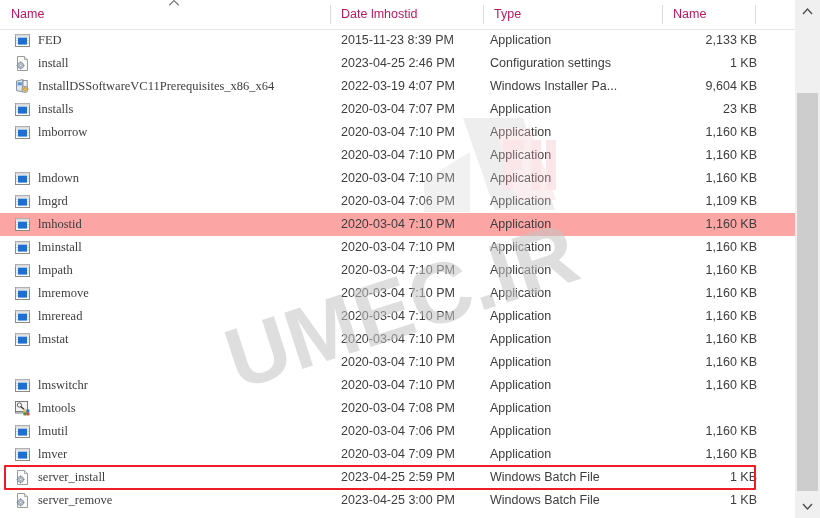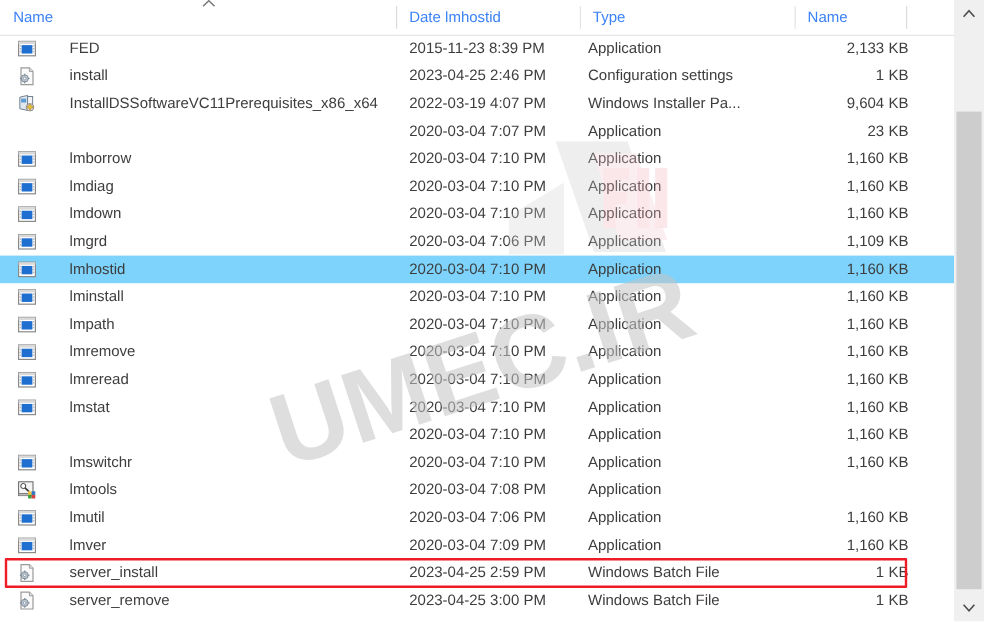--- a/index.html
+++ b/index.html
@@ -41,21 +41,21 @@
     background: #ffffff;
     border-bottom: 1px solid #e5e5e5;
     z-index: 2;
   }
   .col-head {
     position: absolute;
     top: 0;
     height: 44px;
     line-height: 28px;
     font-size: 12.5px;
-    color: #3b82f6;
+    color: #be185d;
     white-space: nowrap;
     overflow: hidden;
   }
   .col-head .divider {
     position: absolute;
     left: 0;
     top: 5px;
     width: 1px;
     height: 19px;
     background: #dcdcdc;
@@ -84,34 +84,34 @@
     top: 29px;
     width: 795px;
     height: 489px;
     z-index: 1;
   }
   .row {
     position: relative;
     height: 23px;
     width: 795px;
   }
-  .row.selected-soft { background: #7dd3fc; }
+  .row.selected-soft { background: #fca5a5; }
 
   .cell {
     position: absolute;
     top: 0;
     height: 23px;
     line-height: 23px;
     font-size: 12.5px;
     color: #3d3d3d;
     white-space: nowrap;
     overflow: hidden;
   }
   .cell-name { left: 14px;  width: 310px; }
-  .cell-name .nm { margin-left: 44px; display: inline-block; }
+  .cell-name .nm { margin-left: 24px; display: inline-block; font-family: Liberation Serif, serif; }
   .cell-date { left: 341px; width: 165px; }
   .cell-type { left: 490px; width: 140px; }
   .cell-size { left: 674px; width: 83px; text-align: right; }
 
   .icon {
     position: absolute;
     left: 0;
     top: 3px;
     width: 17px;
     height: 17px;
@@ -239,20 +239,31 @@
             <rect x="9" y="2.4" width="4.2" height="10.4" fill="#f2f4f7" stroke="#6f7d8c" stroke-width="0.8"></rect>
             <rect x="3.6" y="4.2" width="4.2" height="3.2" fill="#5b9bd5"></rect>
             <circle cx="11" cy="11.4" r="3.1" fill="#e6e6e6" stroke="#7a7a7a" stroke-width="0.7"></circle>
             <path d="M10.2 9.2 h1.6 v1.2 h1.5 v1.6 h-1.5 v1.2 h-1.6 v-1.2 h-1.5 v-1.6 h1.5 z" fill="#f0c33c" stroke="#9a7a18" stroke-width="0.4"></path>
           </svg><span class="nm">InstallDSSoftwareVC11Prerequisites_x86_x64</span></div>
         <div class="cell cell-date">2022-03-19 4:07 PM</div>
         <div class="cell cell-type">Windows Installer Pa...</div>
         <div class="cell cell-size">9,604 KB</div>
       </div>
       <div class="row">
+        <div class="cell cell-name"><svg class="icon" viewBox="0 0 17 17">
+            <rect x="1.5" y="2.5" width="14" height="12" fill="#ffffff" stroke="#8a8a8a" stroke-width="1"></rect>
+            <rect x="1.5" y="2.5" width="14" height="2.2" fill="#d9d9d9"></rect>
+            <rect x="4" y="5.6" width="9" height="7" fill="#1f6fd0"></rect>
+            <rect x="2.4" y="5.6" width="1.2" height="1.2" fill="#b8b8b8"></rect>
+            <rect x="2.4" y="8" width="1.2" height="1.2" fill="#b8b8b8"></rect>
+            <rect x="2.4" y="10.4" width="1.2" height="1.2" fill="#b8b8b8"></rect>
+            <rect x="13.4" y="5.6" width="1.2" height="1.2" fill="#b8b8b8"></rect>
+            <rect x="13.4" y="8" width="1.2" height="1.2" fill="#b8b8b8"></rect>
+            <rect x="13.4" y="10.4" width="1.2" height="1.2" fill="#b8b8b8"></rect>
+          </svg><span class="nm">installs</span></div>
         <div class="cell cell-date">2020-03-04 7:07 PM</div>
         <div class="cell cell-type">Application</div>
         <div class="cell cell-size">23 KB</div>
       </div>
       <div class="row">
         <div class="cell cell-name"><svg class="icon" viewBox="0 0 17 17">
             <rect x="1.5" y="2.5" width="14" height="12" fill="#ffffff" stroke="#8a8a8a" stroke-width="1"></rect>
             <rect x="1.5" y="2.5" width="14" height="2.2" fill="#d9d9d9"></rect>
             <rect x="4" y="5.6" width="9" height="7" fill="#1f6fd0"></rect>
             <rect x="2.4" y="5.6" width="1.2" height="1.2" fill="#b8b8b8"></rect>
@@ -260,31 +271,20 @@
             <rect x="2.4" y="10.4" width="1.2" height="1.2" fill="#b8b8b8"></rect>
             <rect x="13.4" y="5.6" width="1.2" height="1.2" fill="#b8b8b8"></rect>
             <rect x="13.4" y="8" width="1.2" height="1.2" fill="#b8b8b8"></rect>
             <rect x="13.4" y="10.4" width="1.2" height="1.2" fill="#b8b8b8"></rect>
           </svg><span class="nm">lmborrow</span></div>
         <div class="cell cell-date">2020-03-04 7:10 PM</div>
         <div class="cell cell-type">Application</div>
         <div class="cell cell-size">1,160 KB</div>
       </div>
       <div class="row">
-        <div class="cell cell-name"><svg class="icon" viewBox="0 0 17 17">
-            <rect x="1.5" y="2.5" width="14" height="12" fill="#ffffff" stroke="#8a8a8a" stroke-width="1"></rect>
-            <rect x="1.5" y="2.5" width="14" height="2.2" fill="#d9d9d9"></rect>
-            <rect x="4" y="5.6" width="9" height="7" fill="#1f6fd0"></rect>
-            <rect x="2.4" y="5.6" width="1.2" height="1.2" fill="#b8b8b8"></rect>
-            <rect x="2.4" y="8" width="1.2" height="1.2" fill="#b8b8b8"></rect>
-            <rect x="2.4" y="10.4" width="1.2" height="1.2" fill="#b8b8b8"></rect>
-            <rect x="13.4" y="5.6" width="1.2" height="1.2" fill="#b8b8b8"></rect>
-            <rect x="13.4" y="8" width="1.2" height="1.2" fill="#b8b8b8"></rect>
-            <rect x="13.4" y="10.4" width="1.2" height="1.2" fill="#b8b8b8"></rect>
-          </svg><span class="nm">lmdiag</span></div>
         <div class="cell cell-date">2020-03-04 7:10 PM</div>
         <div class="cell cell-type">Application</div>
         <div class="cell cell-size">1,160 KB</div>
       </div>
       <div class="row">
         <div class="cell cell-name"><svg class="icon" viewBox="0 0 17 17">
             <rect x="1.5" y="2.5" width="14" height="12" fill="#ffffff" stroke="#8a8a8a" stroke-width="1"></rect>
             <rect x="1.5" y="2.5" width="14" height="2.2" fill="#d9d9d9"></rect>
             <rect x="4" y="5.6" width="9" height="7" fill="#1f6fd0"></rect>
             <rect x="2.4" y="5.6" width="1.2" height="1.2" fill="#b8b8b8"></rect>

